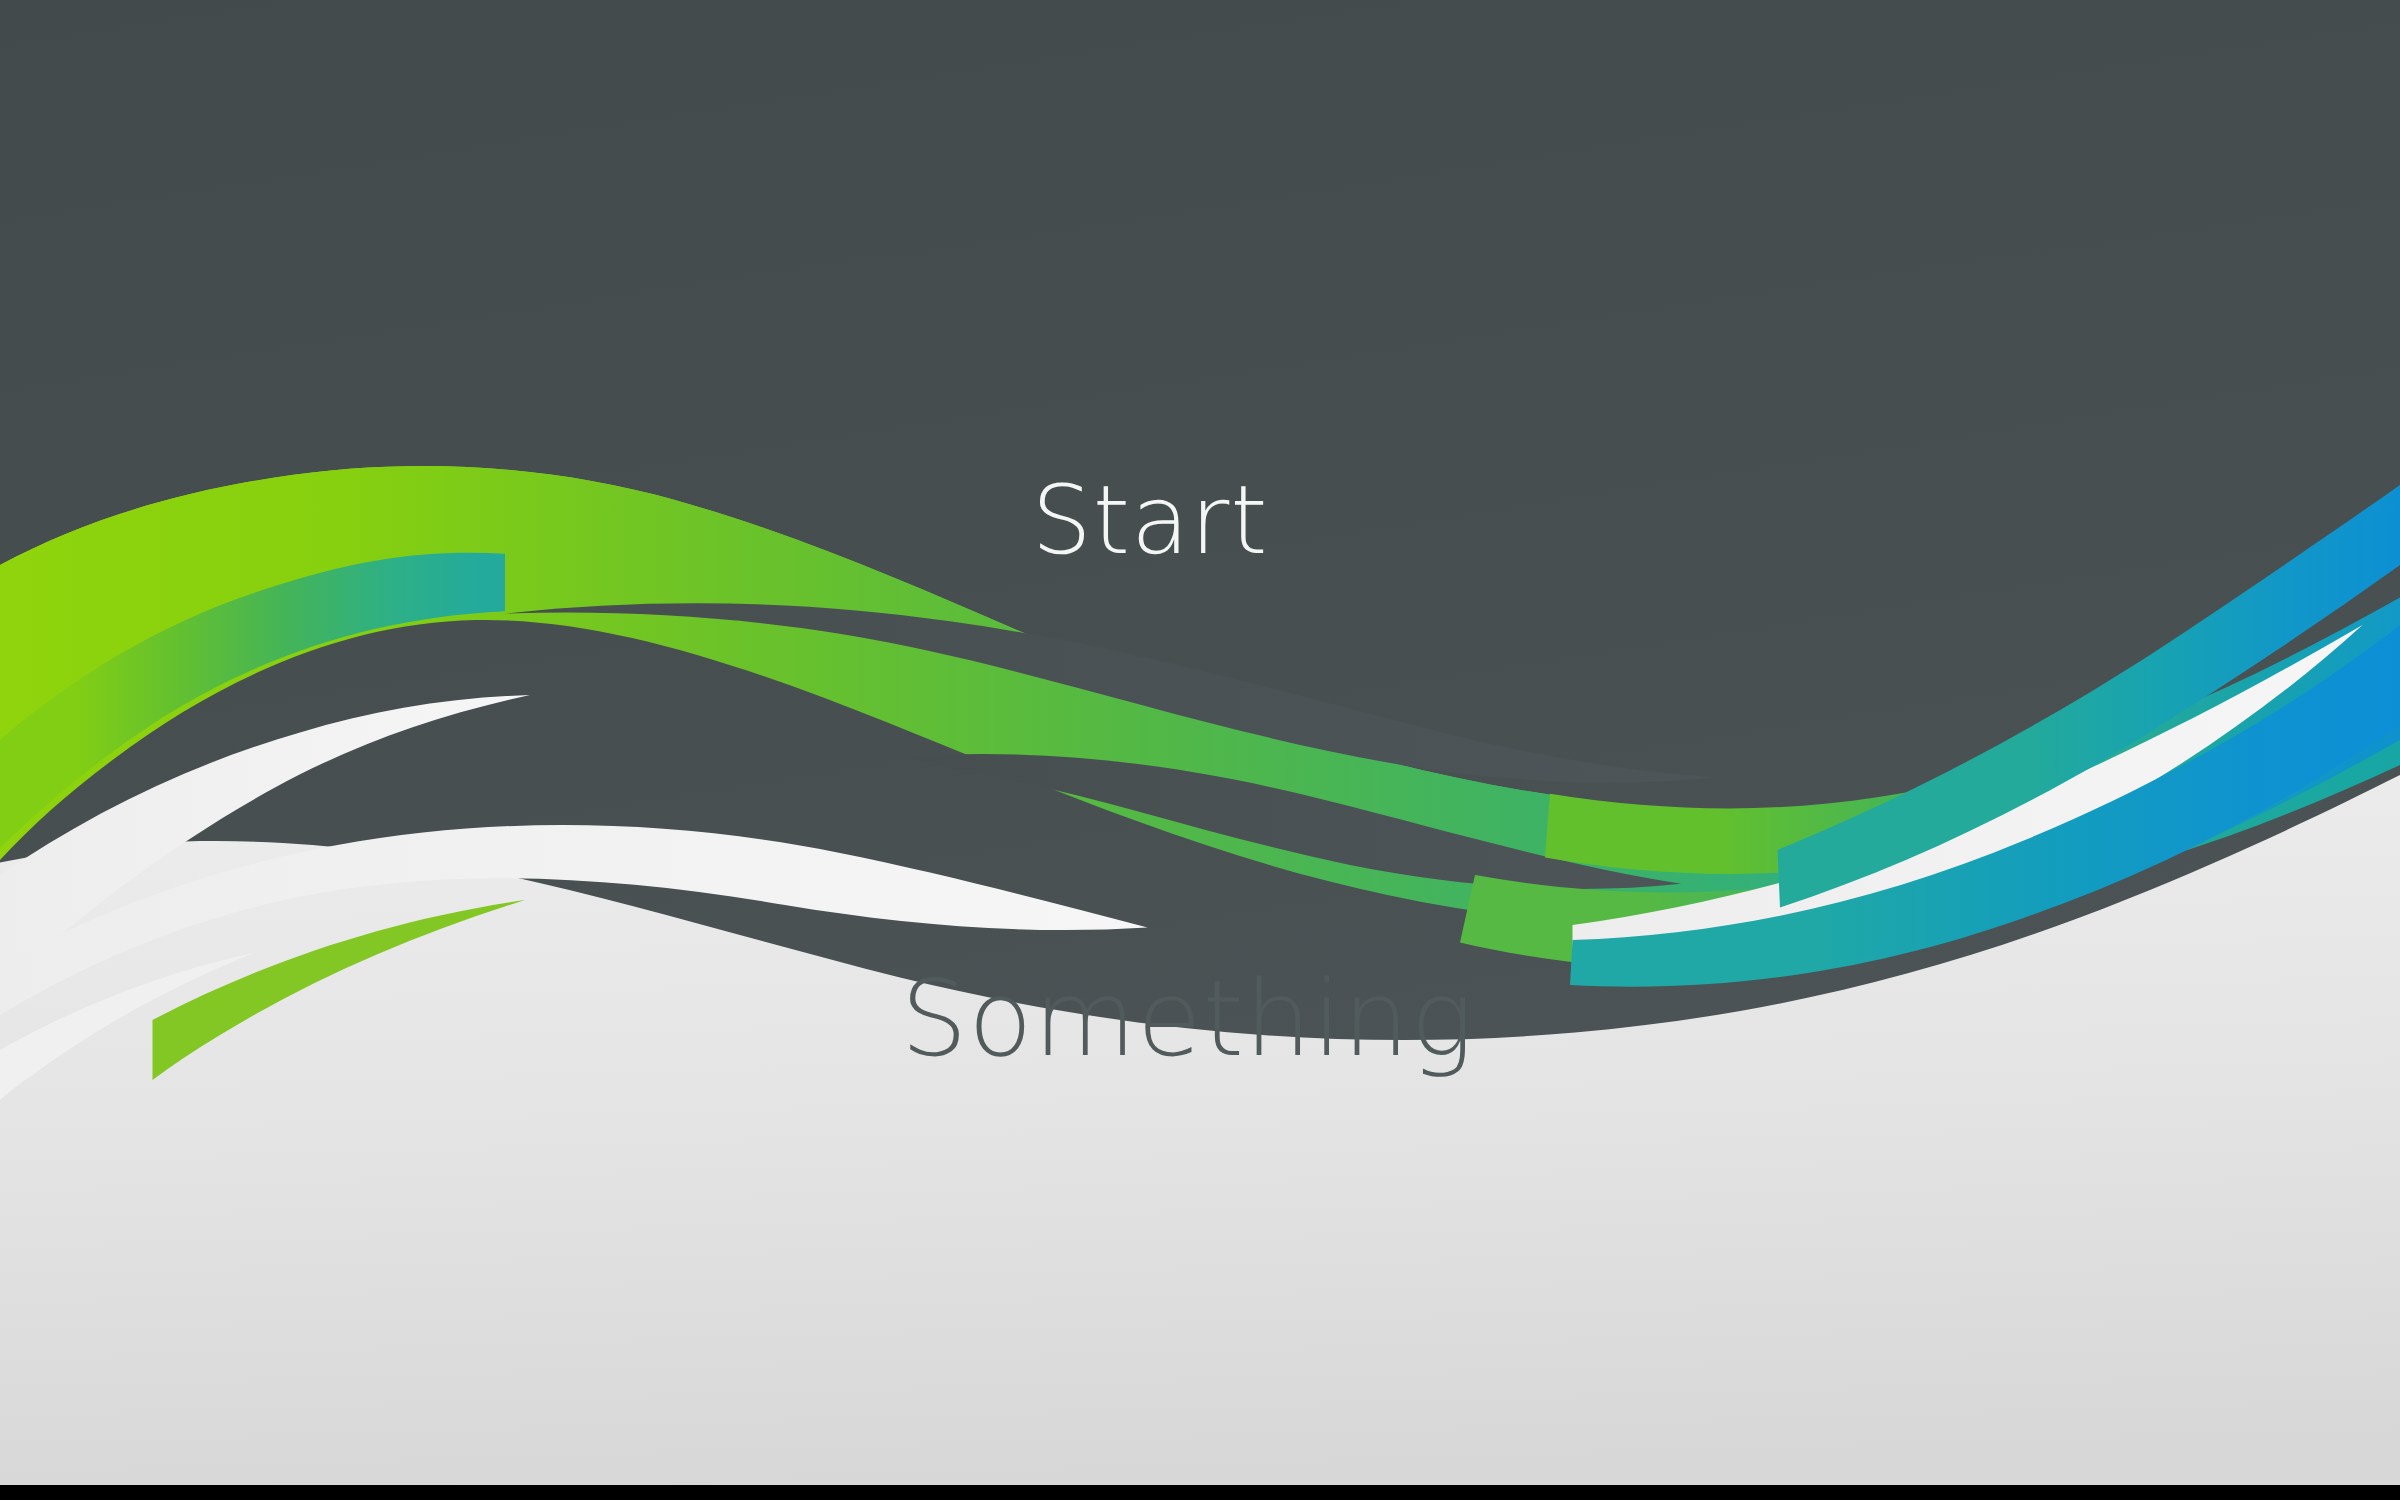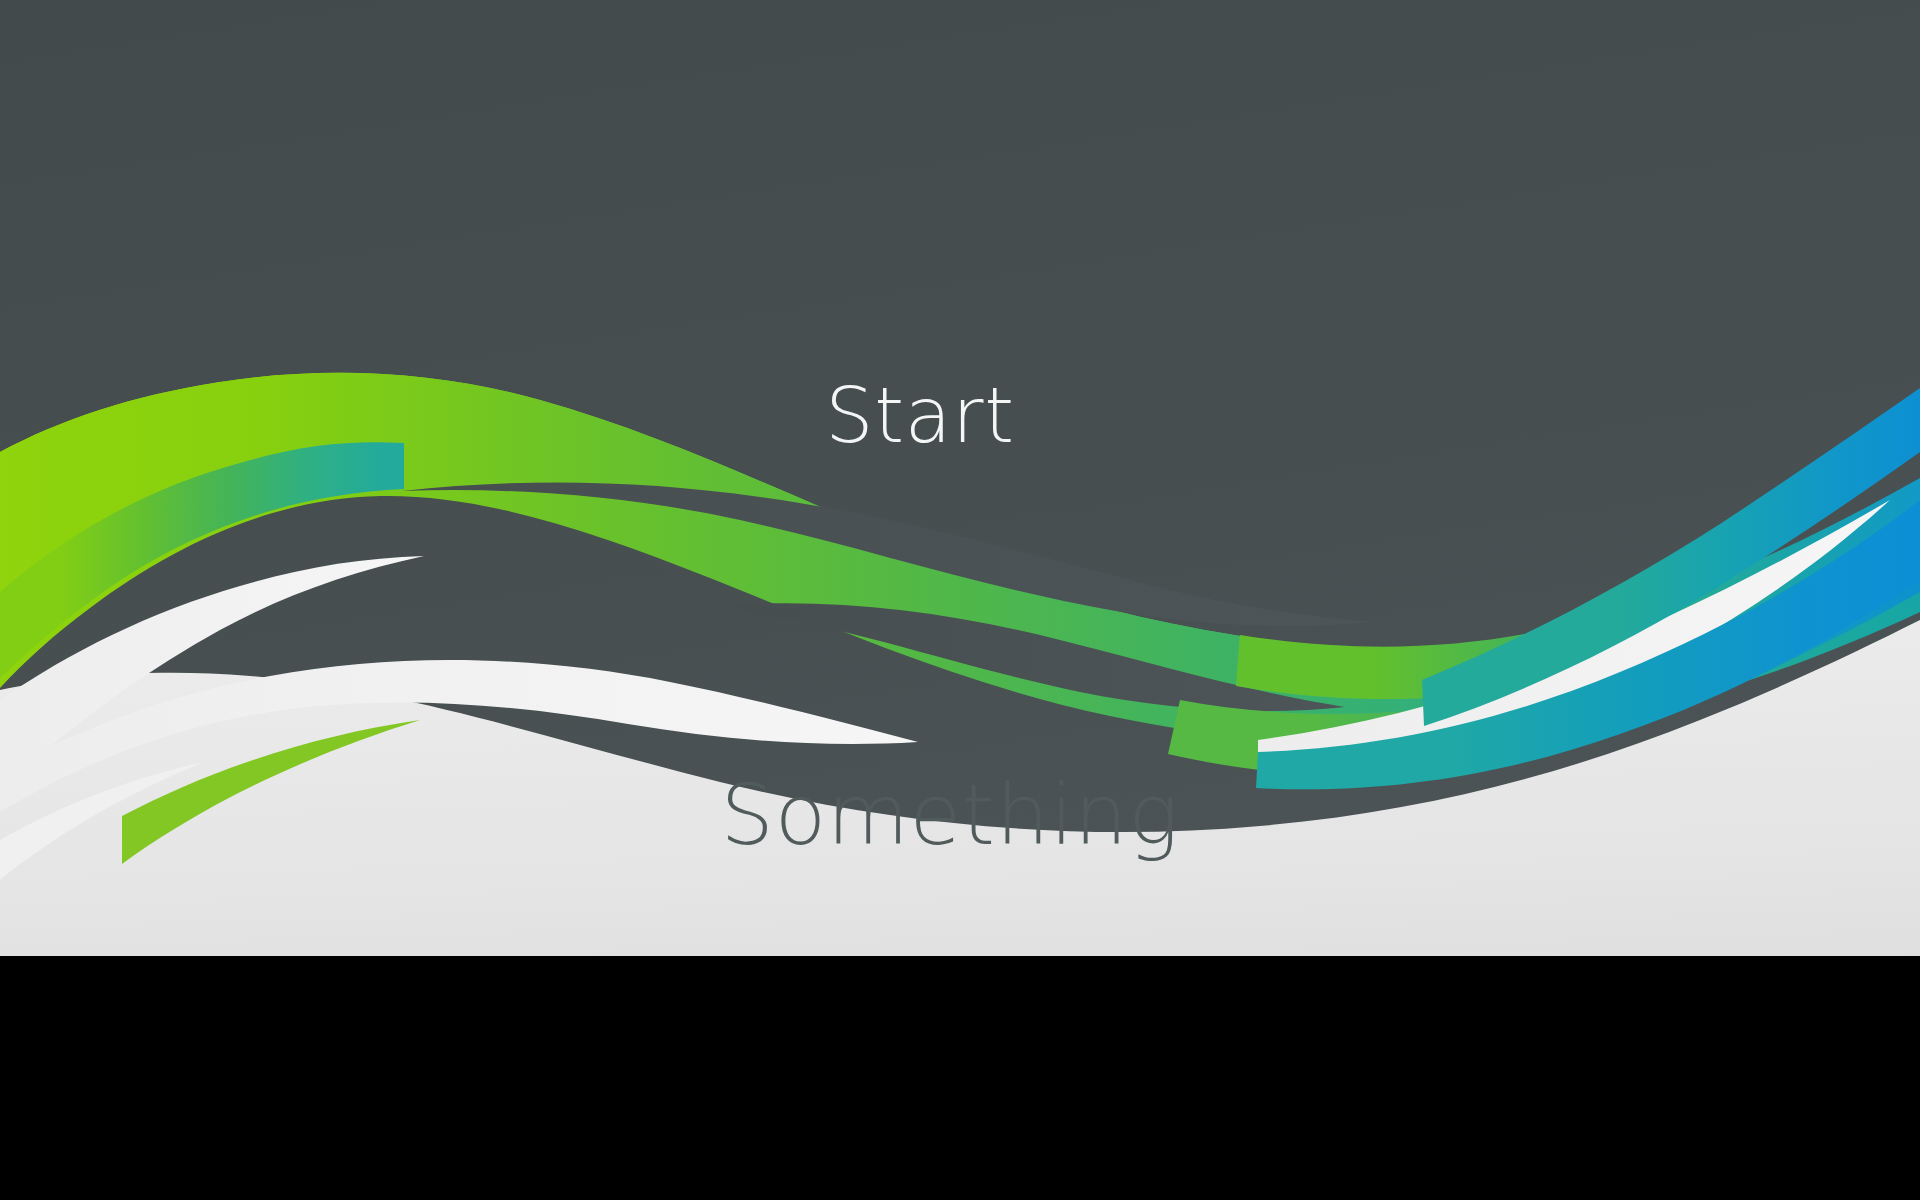--- a/index.html
+++ b/index.html
@@ -3,21 +3,21 @@
 <meta charset="utf-8">
 <style>
   html, body {
     margin: 0;
     padding: 0;
     background: #000;
   }
   #stage {
     position: relative;
     width: 1920px;
-    height: 956px;
+    height: 1188px;
     overflow: hidden;
     font-family: "DejaVu Sans", sans-serif;
   }
   #art {
     position: absolute;
     top: 0; left: 0;
     width: 1920px;
     height: 1200px;
     display: block;
   }

